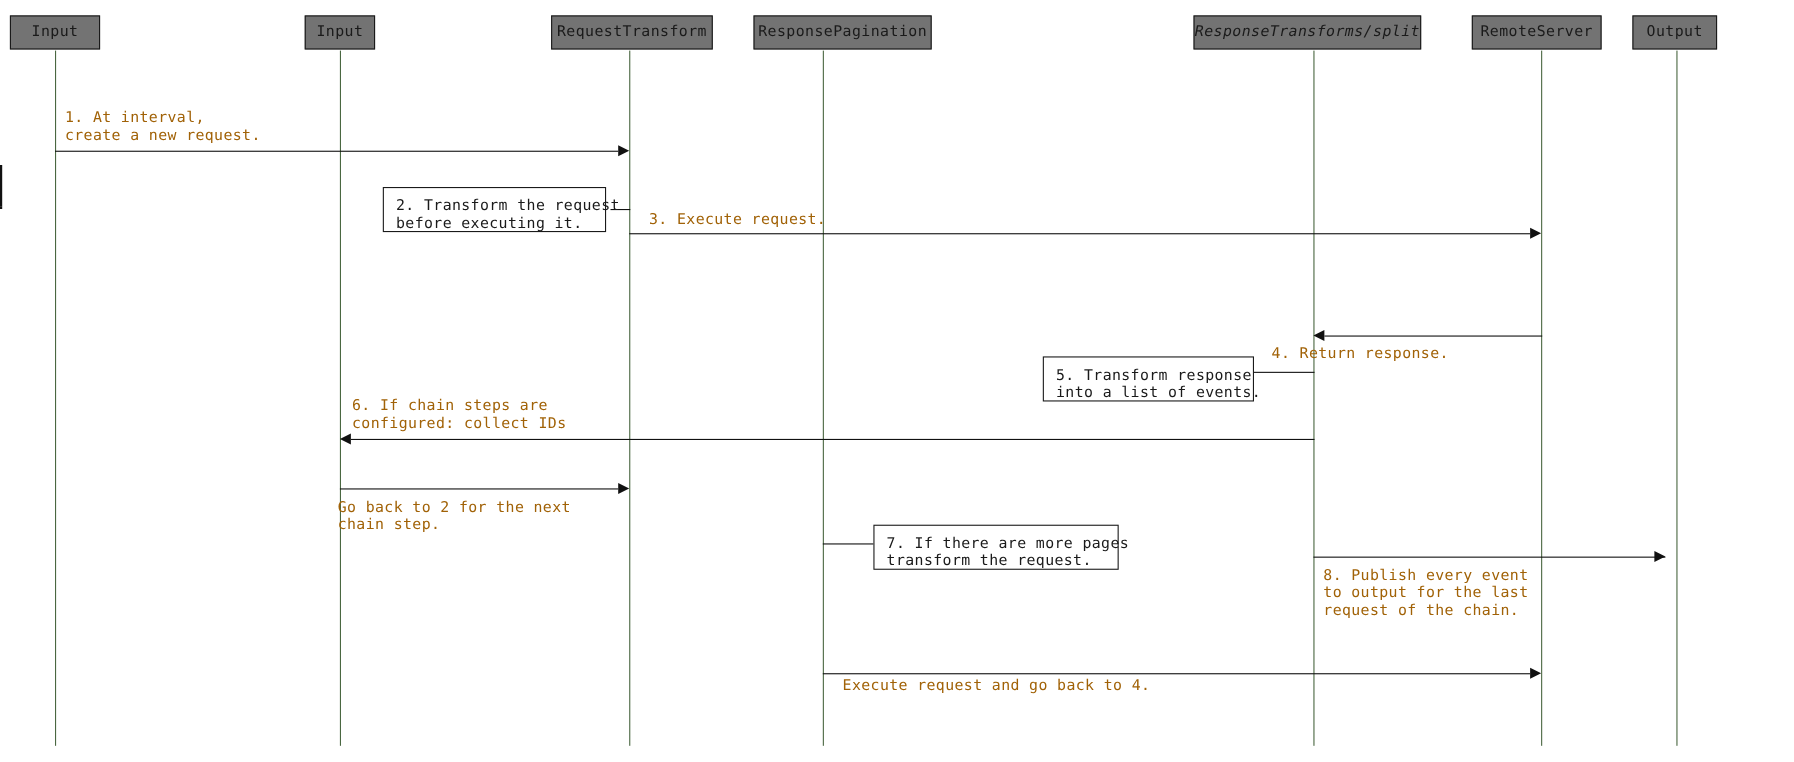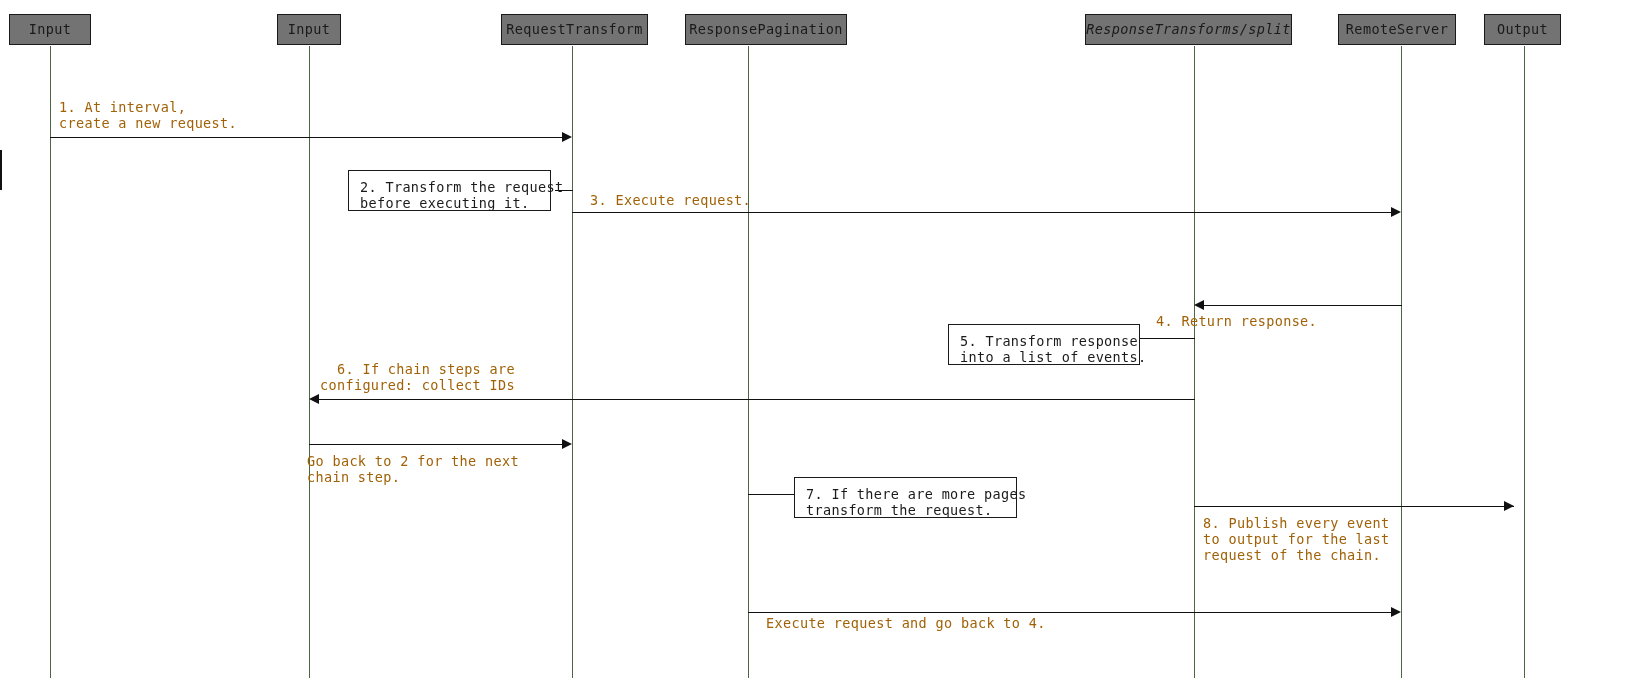--- a/index.html
+++ b/index.html
@@ -144,21 +144,21 @@
   <div class="arrowhead right" style="left:1391px; top:207px;"></div>
 
   <div class="msg-label" style="left:1156px; top:285px;margin-top:28px;">4. Return response.</div>
   <div class="msg" style="left:1204px; top:305px; width:198px;"></div>
   <div class="arrowhead left" style="left:1194px; top:300px;"></div>
 
   <div class="note-connector" style="left:1139px; top:338px; width:56px;"></div>
   <div class="note" style="left:948px; top:324px; width:192px; height:41px;">5. Transform response
 into a list of events.</div>
 
-  <div class="msg-label" style="left:320px; top:361px;text-align:right;">6. If chain steps are
+  <div class="msg-label" style="left:320px; top:361px;">6. If chain steps are
 configured: collect IDs</div>
   <div class="msg" style="left:319px; top:399px; width:876px;"></div>
   <div class="arrowhead left" style="left:309px; top:394px;"></div>
 
   <div class="msg" style="left:309px; top:444px; width:253px;"></div>
   <div class="arrowhead right" style="left:562px; top:439px;"></div>
   <div class="msg-label" style="left:307px; top:453px;">Go back to 2 for the next
 chain step.</div>
 
   <div class="note-connector" style="left:748px; top:494px; width:48px;"></div>

